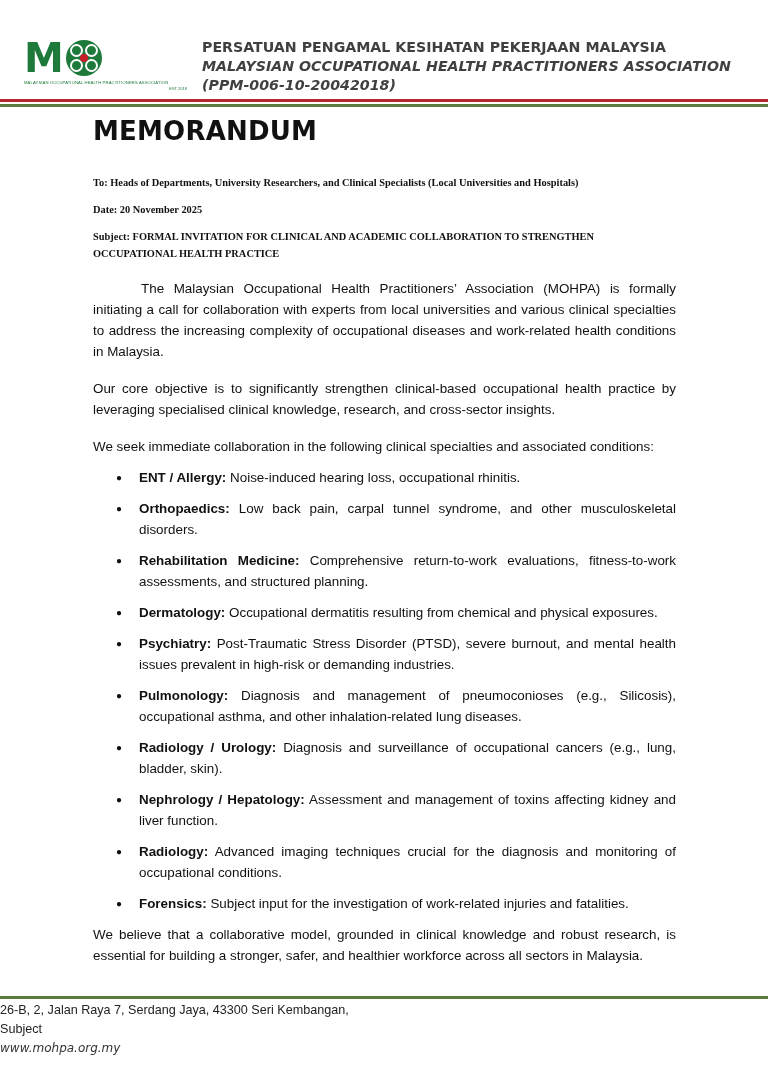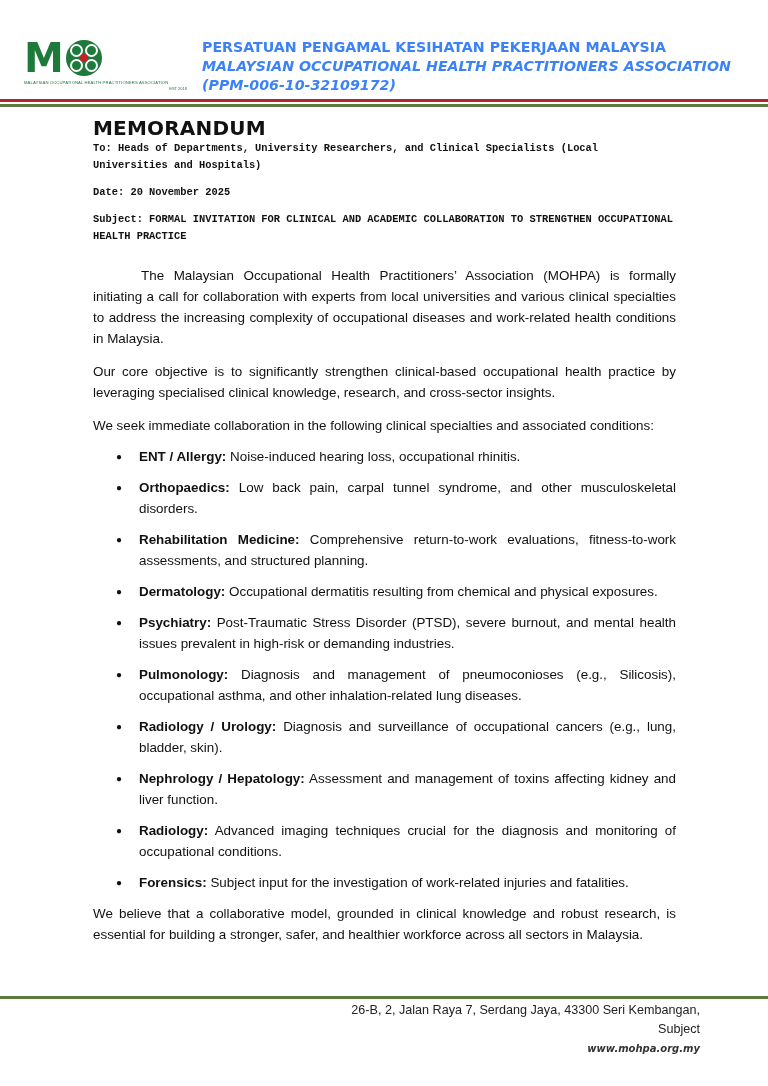--- a/index.html
+++ b/index.html
@@ -8,42 +8,42 @@
   
   .header { position: absolute; left: 0; top: 0; width: 768px; height: 110px; }
   .logo { position: absolute; left: 24px; top: 38px; width: 165px; height: 55px; }
   .logo-word { position: absolute; left: 0; top: 0; font-family: "DejaVu Sans", sans-serif; font-weight: bold; font-size: 40px; letter-spacing: 1px; color: #1d7a3a; line-height: 40px; display: flex; align-items: center; }
   .logo-o { display: inline-block; width: 36px; height: 36px; border-radius: 50%; background: #1d7a3a; position: relative; margin: 0 1px; }
   .logo-o .ring { position: absolute; width: 9px; height: 9px; border: 2px solid #fff; border-radius: 50%; }
   .logo-o .dot { position: absolute; left: 14px; top: 14px; width: 8px; height: 8px; border-radius: 50%; background: #c8202a; }
   .logo-sub { position: absolute; left: 0; top: 42px; font-size: 4.2px; color: #1d7a3a; white-space: nowrap; letter-spacing: 0.1px; }
   .logo-est { position: absolute; right: 2px; top: 48px; font-size: 4px; color: #1d7a3a; }
 
-  .org { position: absolute; left: 202px; top: 38px; font-family: "DejaVu Sans", sans-serif; font-weight: bold; font-size: 14.2px; line-height: 19px; color: #3b82f6; white-space: nowrap; }
+  .org { position: absolute; left: 202px; top: 38px; font-family: "DejaVu Sans", sans-serif; font-weight: bold; font-size: 14.2px; line-height: 19px; color: #404040; white-space: nowrap; }
   .org .en, .org .reg { font-style: italic; }
 
   .rule-red { position: absolute; left: 0; top: 99px; width: 768px; height: 3px; background: #b3262d; }
   .rule-green { position: absolute; left: 0; top: 104px; width: 768px; height: 3px; background: #5b7a3e; }
 
   
   .content { position: absolute; left: 93px; top: 112px; width: 583px; }
-  .title { font-family: "DejaVu Sans", sans-serif; font-weight: bold; font-size: 20px; margin: 4px 0 0 0; color: #111; letter-spacing: 0.2px; }
-  .meta { font-family: Liberation Mono, monospace; font-weight: bold; font-size: 10.4px; line-height: 17px; margin: 0 0 10px 0; color: #111; }
-  .para { font-size: 13.4px; line-height: 21px; text-align: justify; margin: 0 0 12px 0; color: #111; }
+  .title { font-family: "DejaVu Sans", sans-serif; font-weight: bold; font-size: 26px; margin: 4px 0 28px 0; color: #111; letter-spacing: 0.2px; }
+  .meta { font-family: Liberation Serif, serif; font-weight: bold; font-size: 10.4px; line-height: 17px; margin: 0 0 10px 0; color: #111; }
+  .para { font-size: 13.4px; line-height: 21px; text-align: justify; margin: 16px 0 12px 0; color: #111; }
   .para.indent { text-indent: 48px; }
 
   .list { list-style: none; margin: 0; padding: 0; }
   .list li { position: relative; padding-left: 46px; font-size: 13.4px; line-height: 21px; text-align: justify; margin: 0 0 10px 0; }
   .list li .bullet { position: absolute; left: 23px; top: 0; font-size: 10px; }
   .list li .spec { font-weight: bold; }
 
   
   .footer-rule { position: absolute; left: 0; top: 996px; width: 768px; height: 3px; background: #5b7a3e; }
-  .footer { position: absolute; left: 0; top: 1001px; width: 700px; text-align: right; font-size: 12.6px; line-height: 19px; color: #222; }
-  .footer .web { font-style: italic; font-size: 10px; color: #333; font-family: "DejaVu Sans", sans-serif; font-weight: bold; }
+  .footer { position: absolute; left: 0; top: 1001px; width: 700px; text-align: left; font-size: 12.6px; line-height: 19px; color: #222; }
+  .footer .web { font-style: italic; font-size: 12px; color: #333; font-family: "DejaVu Sans", sans-serif; }
 </style>
 </head>
 <body>
 
 <div class="header">
   <div class="logo">
     <div class="logo-word">
       <span>M</span>
       <span class="logo-o">
         <span class="ring" style="left:4px;top:4px;"></span>
@@ -53,32 +53,32 @@
         <span class="dot"></span>
       </span>
     </div>
     <div class="logo-sub">MALAYSIAN OCCUPATIONAL HEALTH PRACTITIONERS ASSOCIATION</div>
     <div class="logo-est">EST 2018</div>
   </div>
 
   <div class="org">
     <div>PERSATUAN PENGAMAL KESIHATAN PEKERJAAN MALAYSIA</div>
     <div class="en">MALAYSIAN OCCUPATIONAL HEALTH PRACTITIONERS ASSOCIATION</div>
-    <div class="reg">(PPM-006-10-32109172)</div>
+    <div class="reg">(PPM-006-10-20042018)</div>
   </div>
 
   <div class="rule-red"></div>
   <div class="rule-green"></div>
 </div>
 
 <div class="content">
   <div class="title">MEMORANDUM</div>
   <p class="meta">To: Heads of Departments, University Researchers, and Clinical Specialists (Local Universities and Hospitals)</p>
   <p class="meta">Date: 20 November 2025</p>
-  <p class="meta" style="margin-bottom:20px;">Subject: FORMAL INVITATION FOR CLINICAL AND ACADEMIC COLLABORATION TO STRENGTHEN OCCUPATIONAL HEALTH PRACTICE</p>
+  <p class="meta" style="margin-bottom:8px;">Subject: FORMAL INVITATION FOR CLINICAL AND ACADEMIC COLLABORATION TO STRENGTHEN OCCUPATIONAL HEALTH PRACTICE</p>
 
   <p class="para indent">The Malaysian Occupational Health Practitioners’ Association (MOHPA) is formally initiating a call for collaboration with experts from local universities and various clinical specialties to address the increasing complexity of occupational diseases and work-related health conditions in Malaysia.</p>
   <p class="para">Our core objective is to significantly strengthen clinical-based occupational health practice by leveraging specialised clinical knowledge, research, and cross-sector insights.</p>
   <p class="para" style="margin-bottom:10px;">We seek immediate collaboration in the following clinical specialties and associated conditions:</p>
 
   <ul class="list">
     <li><span class="bullet">●</span><span class="spec">ENT / Allergy:</span><span> Noise-induced hearing loss, occupational rhinitis.</span></li>
     <li><span class="bullet">●</span><span class="spec">Orthopaedics:</span><span> Low back pain, carpal tunnel syndrome, and other musculoskeletal disorders.</span></li>
     <li><span class="bullet">●</span><span class="spec">Rehabilitation Medicine:</span><span> Comprehensive return-to-work evaluations, fitness-to-work assessments, and structured planning.</span></li>
     <li><span class="bullet">●</span><span class="spec">Dermatology:</span><span> Occupational dermatitis resulting from chemical and physical exposures.</span></li>

